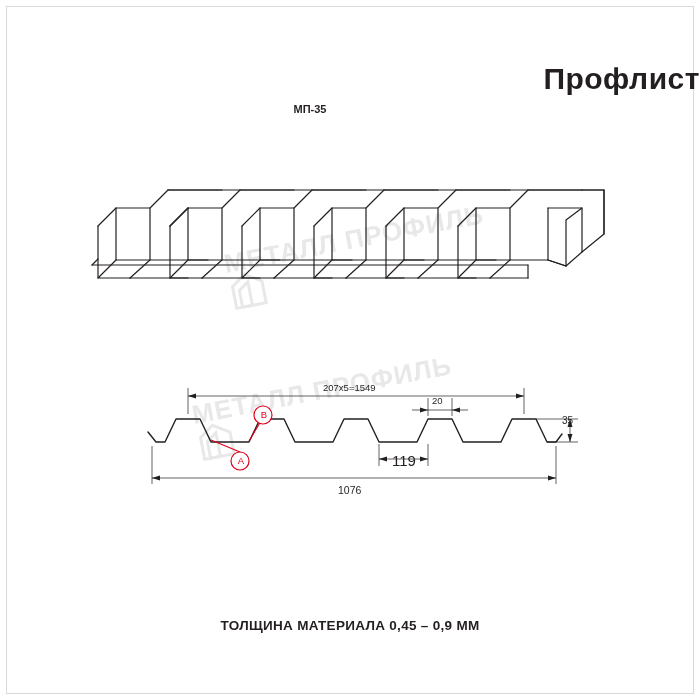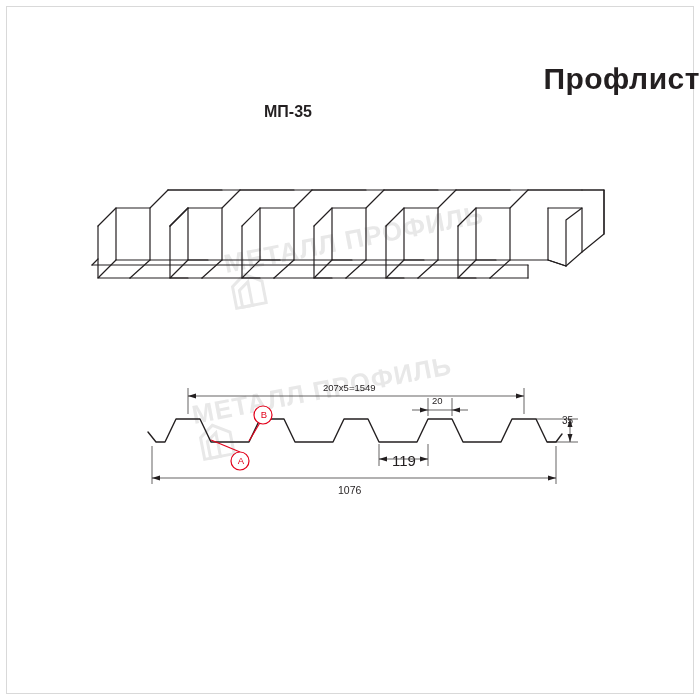--- a/index.html
+++ b/index.html
@@ -41,23 +41,24 @@
     font-weight: bold;
     letter-spacing: 0.5px;
     color: #231f20;
   }
   .subtitle {
     position: absolute;
     top: 103px;
     left: 0;
     width: 576px;
     text-align: center;
-    font-size: 16px;
-    font-weight: bold;
-    color: #231f20;
+    font-size: 11px;
+    font-weight: bold;
+    color: #231f20;
+    padding-left: 22px;
   }
   .footer-note {
     position: absolute;
     top: 618px;
     left: 0;
     width: 700px;
     text-align: center;
     font-size: 13.5px;
     font-weight: bold;
     letter-spacing: 0.3px;
@@ -250,14 +251,15 @@
 
   <div style="position:absolute; left:392px; top:452px; font-size:15px; color:#231f20;">119</div>
 
   <div style="position:absolute; left:562px; top:415px; font-size:10px; color:#231f20;">35</div>
 
   <div style="position:absolute; left:338px; top:484px; font-size:10.5px; color:#231f20;">1076</div>
 
   <div style="position:absolute; left:236px; top:455px; width:10px; text-align:center; font-size:9.5px; color:#e2001a;">A</div>
   <div style="position:absolute; left:259px; top:409px; width:10px; text-align:center; font-size:9.5px; color:#e2001a;">B</div>
 
+  <div class="footer-note">ТОЛЩИНА МАТЕРИАЛА 0,45 – 0,9 ММ</div>
 
 </div>
 
 </body></html>

